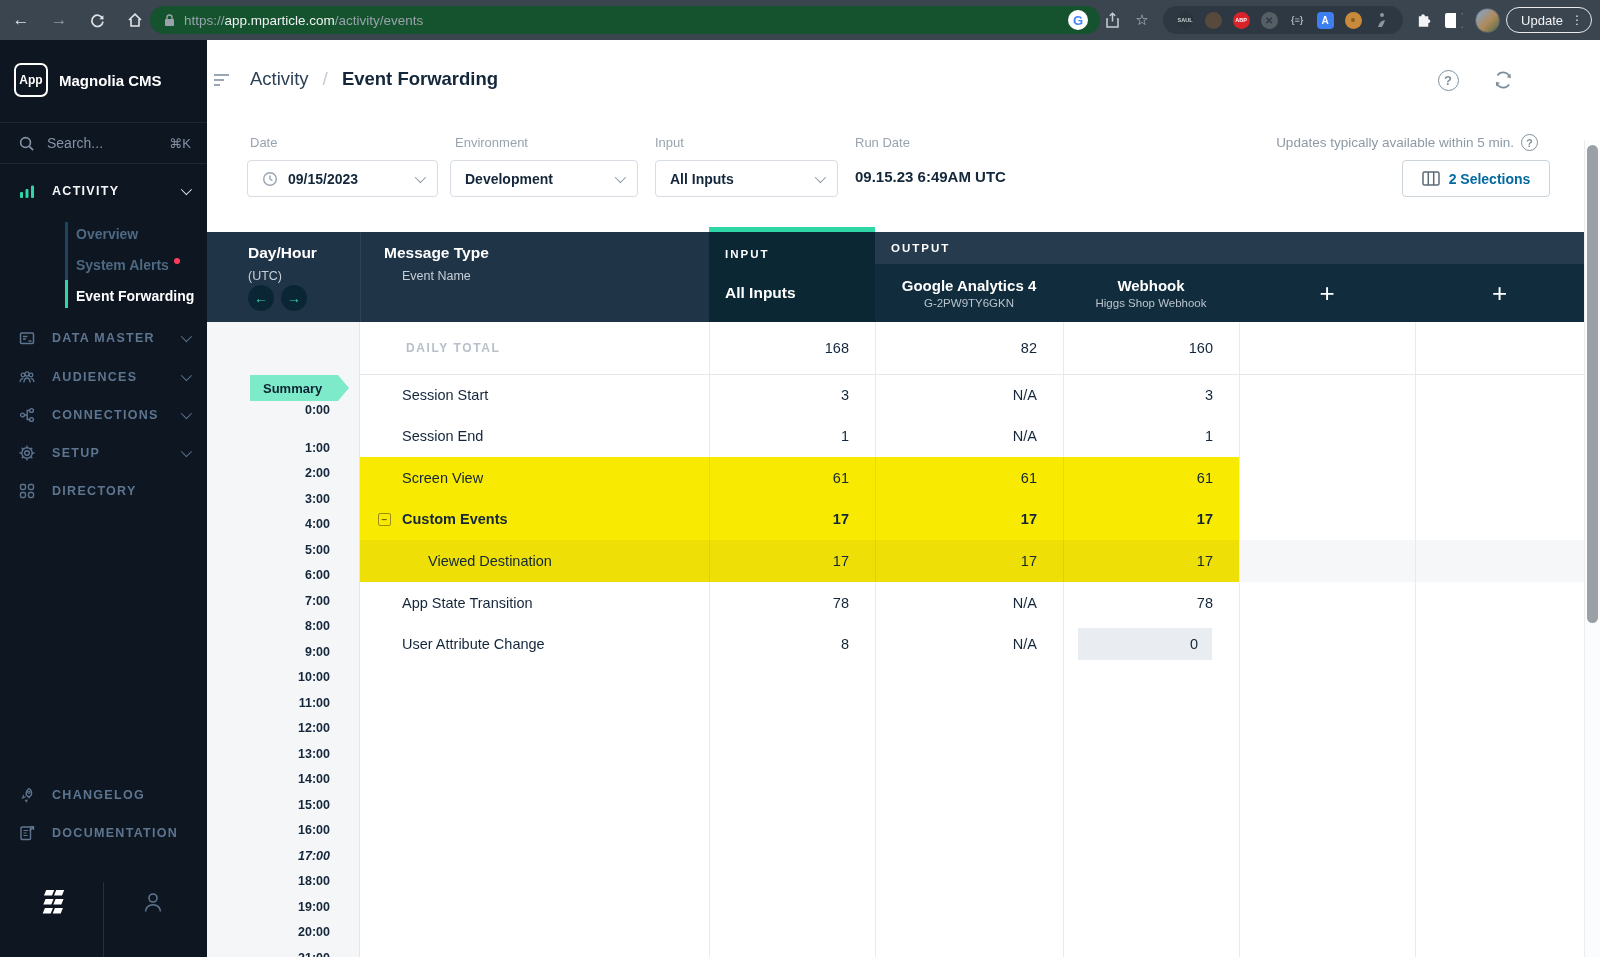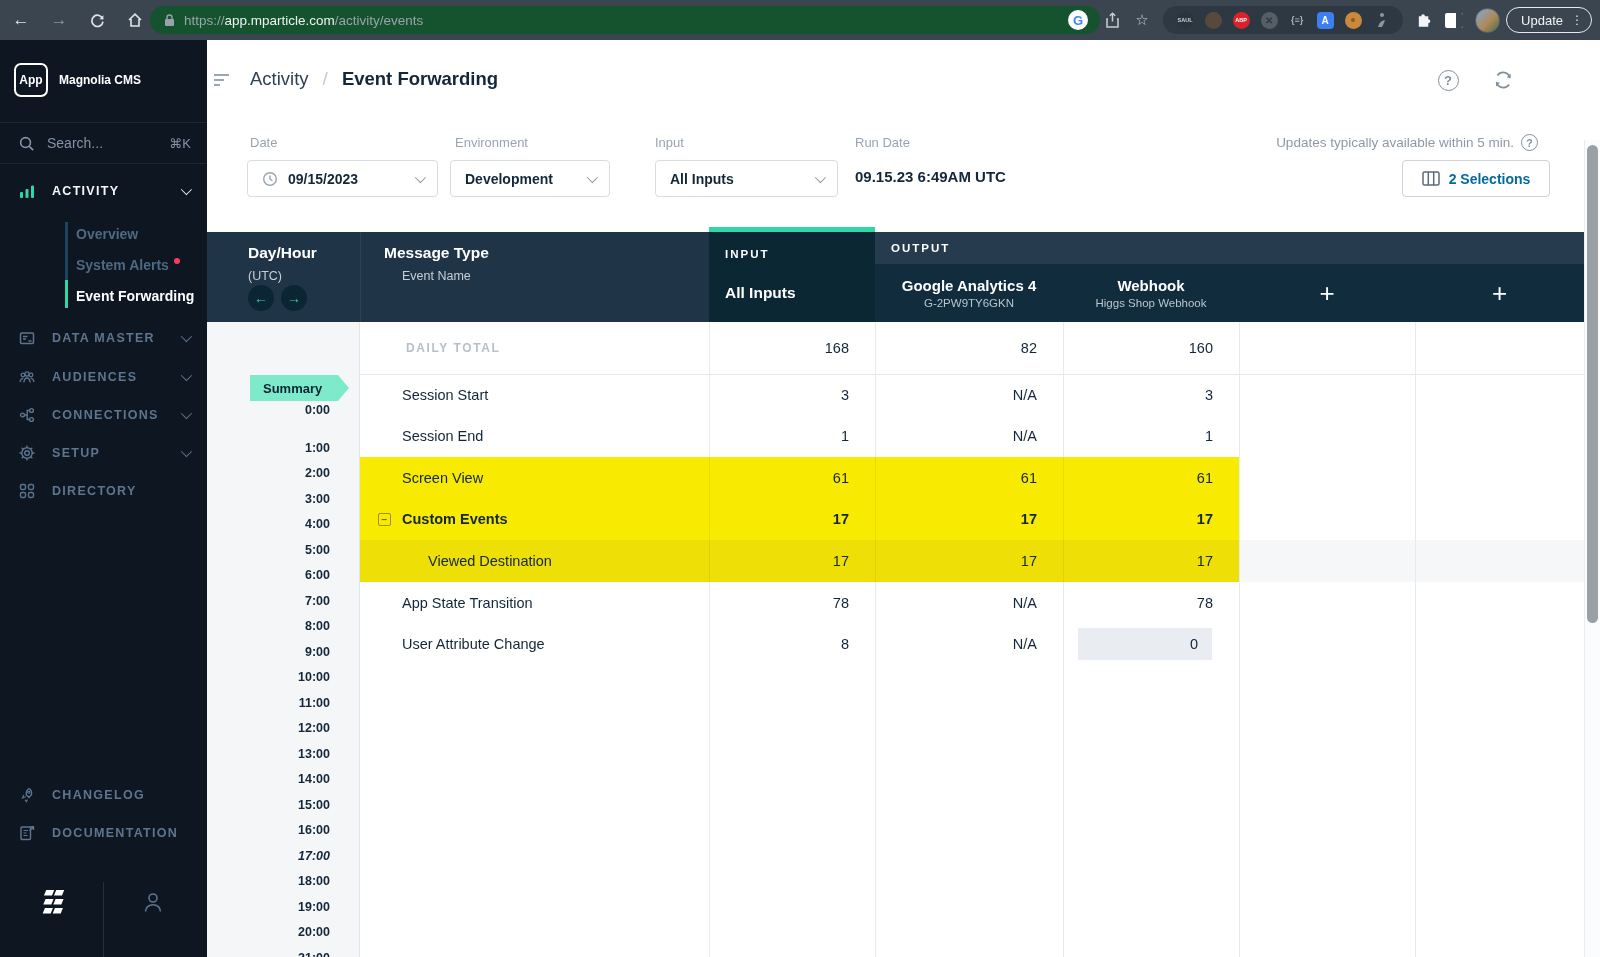--- a/index.html
+++ b/index.html
@@ -23,21 +23,21 @@
   .reader { width:18px; height:15px; background:#fff; border-radius:2px; position:relative; overflow:hidden; }
   .reader::after { content:''; position:absolute; right:0; top:0; width:7px; height:100%; background:#3b4550; }
   .avatar { width:25px; height:25px; border-radius:50%; background:linear-gradient(135deg,#7fa8d9 0%,#b08a5a 55%,#4f6b45 100%); border:1px solid #59636d; margin:0 6px; }
   .update-btn { height:26px; border:1.5px solid #e8eaed; border-radius:14px; color:#f2f4f5; font-size:13px; display:flex; align-items:center; padding:0 8px 0 14px; margin-right:8px; }
   .update-btn .dots { margin-left:8px; letter-spacing:0; font-size:12px; color:#e8eaed; }
 
   
   .sidebar { position:absolute; top:40px; left:0; width:207px; height:917px; background:#0d1621; color:#5e7590; }
   .logo-row { position:absolute; top:23px; left:14px; display:flex; align-items:center; }
   .logo-box { width:34px; height:34px; border:2px solid #fff; border-radius:7px; color:#fff; font-size:12px; font-weight:bold; display:flex; align-items:center; justify-content:center; }
-  .logo-name { margin-left:11px; color:#fff; font-size:12px; font-weight:bold; }
+  .logo-name { margin-left:11px; color:#fff; font-size:15px; font-weight:bold; }
   .search-row { position:absolute; top:82px; left:0; width:207px; height:42px; border-top:1px solid #1c2735; border-bottom:1px solid #1c2735; display:flex; align-items:center; }
   .search-row .s-ico { margin-left:18px; }
   .search-row .s-txt { margin-left:12px; color:#8априest; }
   .s-txt { margin-left:12px; color:#8693a6; font-size:14px; }
   .s-kbd { position:absolute; right:16px; color:#8693a6; font-size:13px; }
   .nav-item { position:absolute; left:0; width:207px; height:30px; display:flex; align-items:center; cursor:default; }
   .nav-item .ico { width:18px; height:18px; margin-left:18px; flex:none; }
   .nav-item .lbl { margin-left:16px; font-size:12.5px; font-weight:bold; letter-spacing:1.3px; color:#5e7590; }
   .nav-item .lbl.on { color:#f4f6f8; }
   .chev { position:absolute; right:18px; width:8px; height:8px; border-right:1.6px solid #5e7590; border-bottom:1.6px solid #5e7590; transform:rotate(45deg) translateY(-2px); }
@@ -358,21 +358,21 @@
     </div>
 
     <div class="dd" style="left:40px; width:191px;">
       <svg width="16" height="16" viewBox="0 0 16 16" style="margin-right:10px;">
           <circle cx="8" cy="8" r="6.3" fill="none" stroke="#98a4b0" stroke-width="1.4"></circle>
           <path d="M8 4.5V8l2.4 1.6" fill="none" stroke="#98a4b0" stroke-width="1.4"></path>
         </svg>
       <span>09/15/2023</span>
       <span class="dd-chev"></span>
     </div>
-    <div class="dd" style="left:243px; width:160px;">
+    <div class="dd" style="left:243px; width:188px;">
       <span>Development</span>
       <span class="dd-chev"></span>
     </div>
     <div class="dd" style="left:448px; width:183px;">
       <span>All Inputs</span>
       <span class="dd-chev"></span>
     </div>
     <div class="run-date">09.15.23 6:49AM UTC</div>
     <div class="sel-btn">
       <svg width="18" height="15" viewBox="0 0 18 15">

